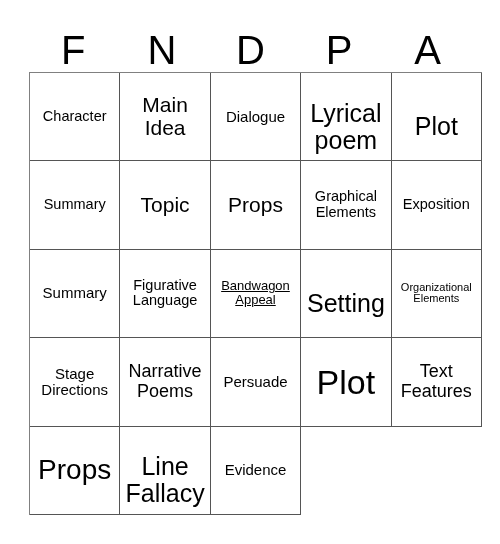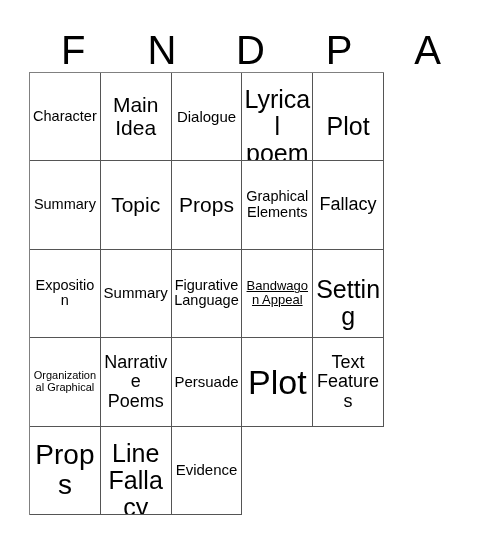--- a/index.html
+++ b/index.html
@@ -41,21 +41,21 @@
     letter-spacing: 0px;
     color: #000000;
     padding-bottom: 2px;
     box-sizing: border-box;
   }
   
   #bingo-grid {
     position: absolute;
     left: 29px;
     top: 72px;
-    width: 355px;
+    width: 453px;
     height: 443px;
     display: grid;
     grid-template-columns: repeat(5, 1fr);
     grid-template-rows: repeat(5, 1fr);
     border-top: 1.5px solid #808080;
     border-left: 1.5px solid #808080;
     box-sizing: border-box;
     background: #ffffff;
   }
   .bingo-cell {
@@ -123,39 +123,39 @@
       <div class="bingo-cell">
         <span class="cell-text fs-h2">Topic</span>
       </div>
       <div class="bingo-cell">
         <span class="cell-text fs-h2">Props</span>
       </div>
       <div class="bingo-cell">
         <span class="cell-text fs-m">Graphical Elements</span>
       </div>
       <div class="bingo-cell">
-        <span class="cell-text fs-l">Fallacy</span>
-      </div>
-      <div class="bingo-cell">
         <span class="cell-text fs-m">Exposition</span>
       </div>
       <div class="bingo-cell">
         <span class="cell-text fs-ml">Summary</span>
       </div>
       <div class="bingo-cell">
         <span class="cell-text fs-m">Figurative Language</span>
       </div>
       <div class="bingo-cell">
         <span class="cell-text fs-s">Bandwagon Appeal</span>
       </div>
       <div class="bingo-cell">
         <span class="cell-text fs-xxl">Setting</span>
       </div>
       <div class="bingo-cell">
-        <span class="cell-text fs-xs">Organizational Graphical</span>
+        <span class="cell-text fs-xs">Organizational Elements</span>
+      </div>
+      <div class="bingo-cell">
+        <span class="cell-text fs-ml">Stage Directions</span>
       </div>
       <div class="bingo-cell">
         <span class="cell-text fs-l">Narrative Poems</span>
       </div>
       <div class="bingo-cell">
         <span class="cell-text fs-ml">Persuade</span>
       </div>
       <div class="bingo-cell">
         <span class="cell-text fs-h3">Plot</span>
       </div>

